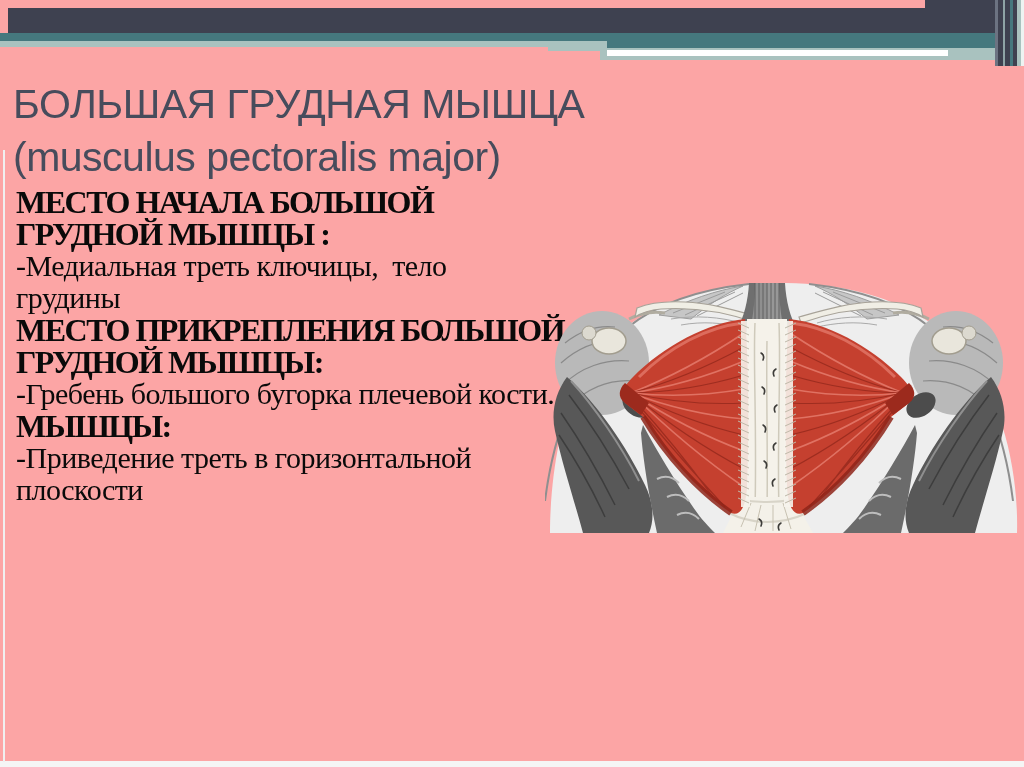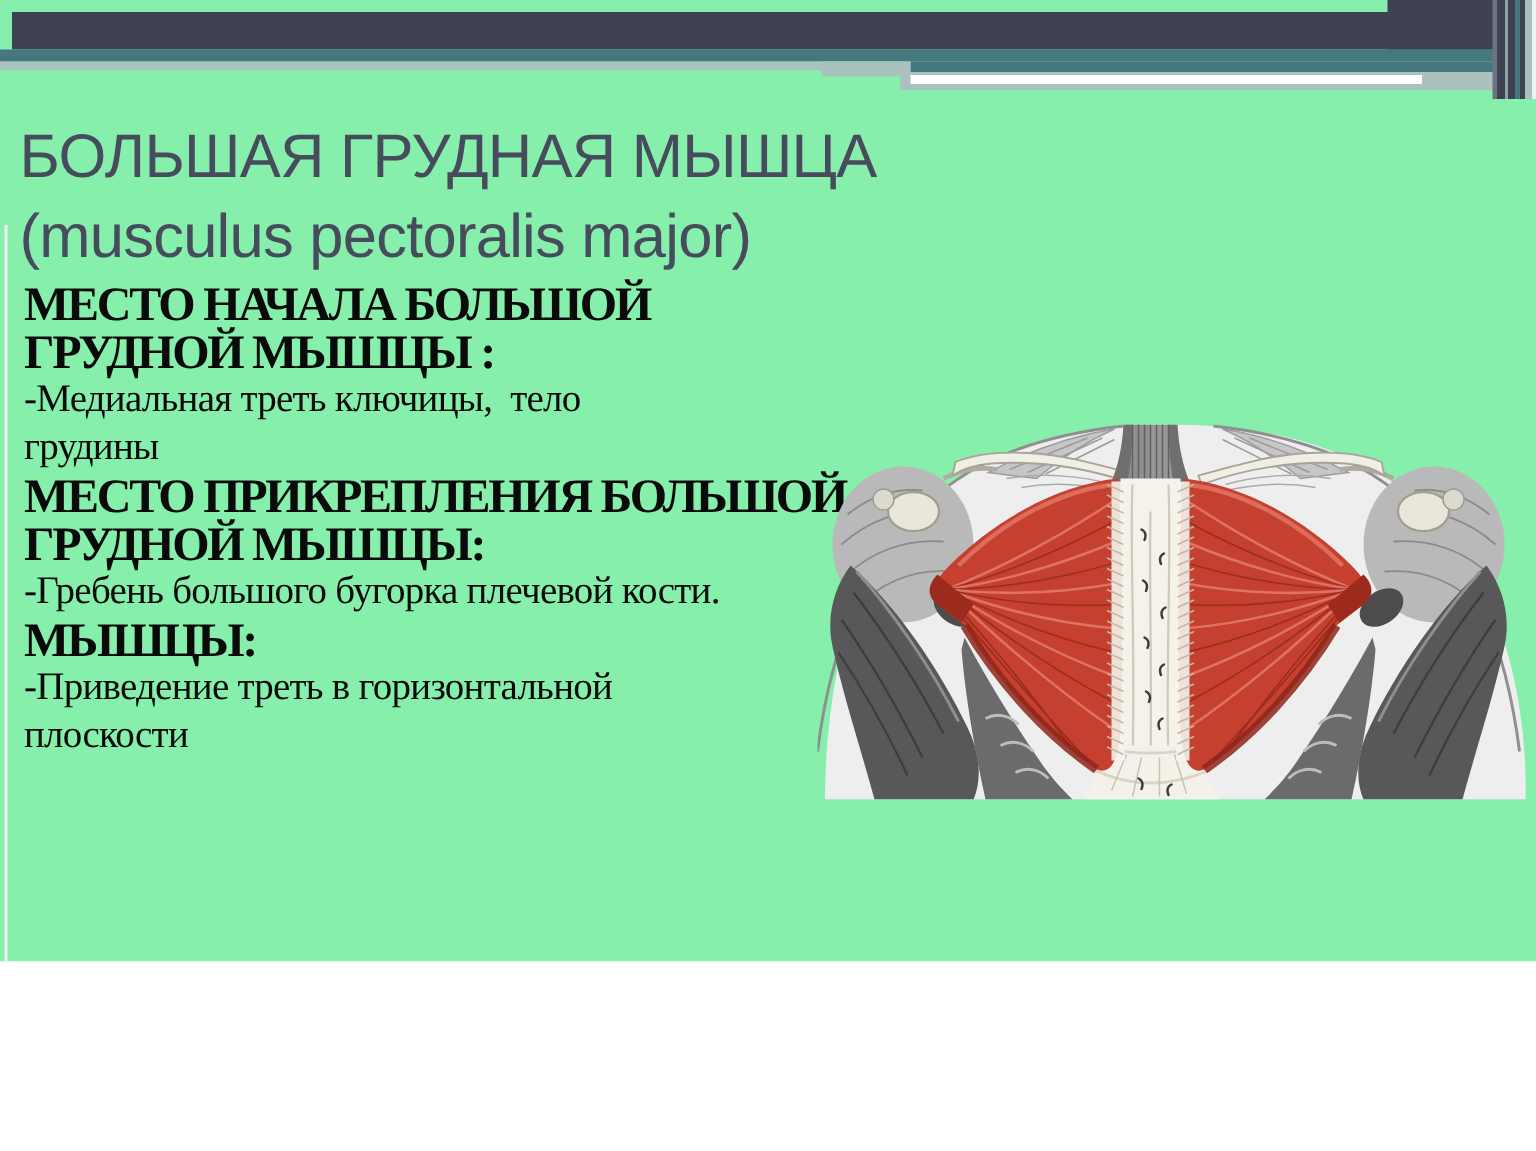--- a/index.html
+++ b/index.html
@@ -1,16 +1,16 @@
 <!DOCTYPE html>
 <html><head>
 <meta charset="utf-8">
 <style>
   html,body{margin:0;padding:0;background:#fff;}
-  .slide{position:relative;width:1024px;height:641px;background:#86efac;overflow:hidden;
+  .slide{position:relative;width:1024px;height:767px;background:#fca5a5;overflow:hidden;
          font-family:"Liberation Sans",sans-serif;}
   
   .bar{position:absolute;}
   .bar-dark-main{left:8px;top:8px;width:1016px;height:25px;background:#3e4150;}
   .bar-dark-tr{left:925px;top:0;width:99px;height:33px;background:#3e4150;}
   .bar-teal-full{left:0;top:33px;width:1024px;height:8px;background:#45787e;}
   .bar-teal-right{left:600px;top:41px;width:424px;height:7px;background:#45787e;}
   .bar-sage-left{left:0;top:41px;width:607px;height:6px;background:#a9c2bf;}
   .bar-sage-tab{left:548px;top:41px;width:59px;height:10px;background:#a9c2bf;}
   .bar-sage-right{left:600px;top:48px;width:408px;height:12px;background:#a9c2bf;}
@@ -18,21 +18,21 @@
   .bar-cluster{left:995px;top:0;width:29px;height:66px;
      background:linear-gradient(90deg,#6c7382 0 3px,#3e4150 3px 8px,#8ea4a6 8px 10px,
        #3e4150 10px 15px,#45787e 15px 18px,#3e4150 18px 22px,#a9c2bf 22px 26px,#eef3f2 26px 29px);}
   .edge-bottom{left:0;top:761px;width:1024px;height:6px;background:#f5f5f5;}
   .edge-left{left:3px;top:150px;width:2px;height:612px;background:#f0f0f0;}
   
   .title{position:absolute;left:13px;top:78px;color:#474c5c;font-size:41px;line-height:53px;
          letter-spacing:-0.5px;font-weight:normal;}
   
   .body-text{position:absolute;left:16px;top:186px;width:560px;}
-  .body-line{font-family:"Liberation Serif",serif;font-size:26px;line-height:32px;height:32px;
+  .body-line{font-family:"Liberation Serif",serif;font-size:30px;line-height:32px;height:32px;
              letter-spacing:-0.5px;color:#0a0a0a;white-space:pre;}
   .body-line.bold{font-weight:bold;font-size:32px;letter-spacing:-1.5px;}
   
   .anatomy{position:absolute;left:545px;top:283px;width:479px;height:250px;}
 </style>
 </head>
 <body>
 
 <div class="slide">
 

